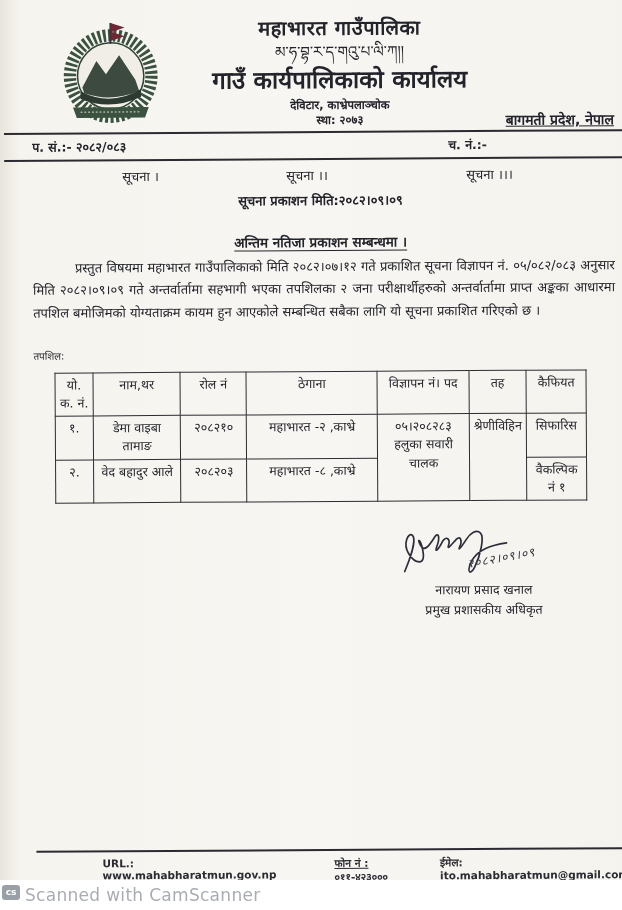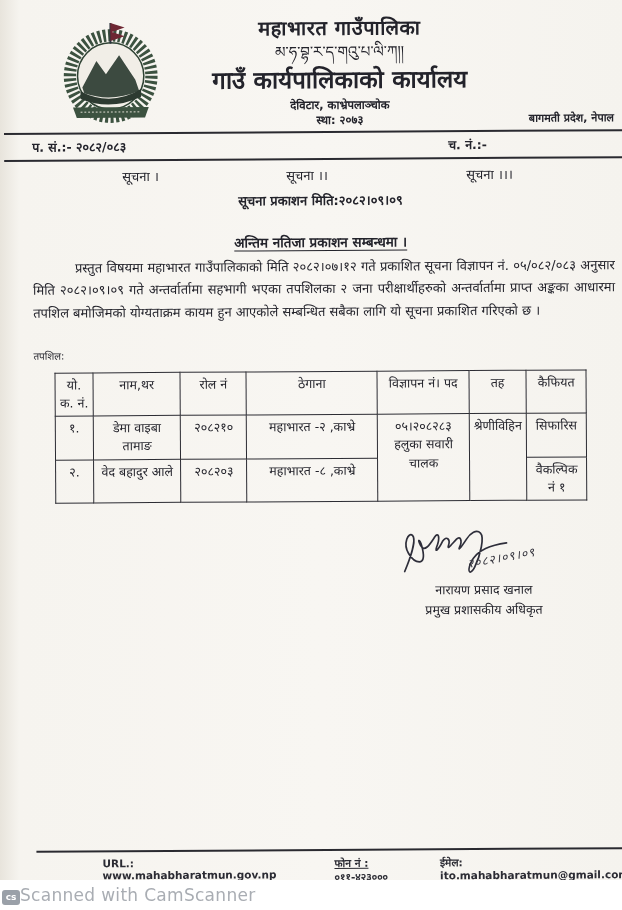--- a/index.html
+++ b/index.html
@@ -12,21 +12,21 @@
   }
   .tilt{position:absolute;inset:0;transform:rotate(-0.35deg);}
   
   .emblem{position:absolute;left:56px;top:16px;width:114px;height:108px;}
   .head-center{position:absolute;left:120px;right:80px;top:16px;text-align:center;line-height:1.25;}
   .muni-name{font-size:20px;font-weight:bold;letter-spacing:.5px;}
   .tibetan{font-size:15px;margin-top:2px;}
   .office-name{font-size:24px;font-weight:bold;margin-top:3px;}
   .addr{font-size:11.5px;font-weight:bold;margin-top:3px;}
   .estd{font-size:11.5px;font-weight:bold;margin-top:1px;}
-  .province{position:absolute;right:28px;top:111px;font-size:11px;font-weight:bold;}
+  .province{position:absolute;right:28px;top:111px;font-size:14px;font-weight:bold;text-decoration:underline;}
   .rule{position:absolute;left:6px;right:6px;height:0;border-top:2.5px solid #2a2a30;}
   .rule1{top:131px;}
   .rule2{top:158px;}
   .refline{position:absolute;top:137px;left:34px;right:34px;font-size:12.5px;font-weight:bold;}
   .chalani{position:absolute;left:416px;top:0;}
   .tabs{position:absolute;top:166px;left:0;right:0;height:18px;font-size:13px;}
   .tab1{position:absolute;left:124px;}
   .tab2{position:absolute;left:288px;}
   .tab3{position:absolute;left:468px;text-align:center;}
   .publication{position:absolute;top:191px;left:0;right:0;text-align:center;font-size:13px;font-weight:bold;}
@@ -50,21 +50,21 @@
   .sig-desig{font-size:12.5px;margin-top:3px;}
   
   .f-rule{position:absolute;top:849px;left:34px;right:24px;border-top:2.5px solid #2a2a30;}
   .footer{position:absolute;top:856px;left:34px;right:24px;display:flex;font-size:10.5px;font-weight:bold;color:#2b2b33;}
   .f-url{margin-left:66px;}
   .f-phone{margin-left:58px;text-decoration:underline;}
   .f-email{margin-left:52px;}
   .scan-streak{position:absolute;top:891px;left:0;right:0;height:3px;background:rgba(120,118,112,.25);filter:blur(1px);}
   
   .wm-strip{position:absolute;left:0;bottom:0;width:100%;height:30px;background:#fff;}
-  .wm{position:absolute;left:2px;bottom:5px;display:flex;align-items:flex-end;}
+  .wm{position:absolute;left:2px;bottom:5px;display:flex;align-items:flex-start;gap:5px;}
   .wm-badge{width:18px;height:15px;background:#9aa0a8;border-radius:3px;color:#fff;font-size:9px;font-weight:bold;display:flex;align-items:center;justify-content:center;line-height:1;}
   .wm-text{color:#a9adb3;font-size:17px;letter-spacing:.3px;}
 </style>
 </head>
 <body>
 
 <div class="page">
   <div class="tilt">
 
     <div class="emblem">

